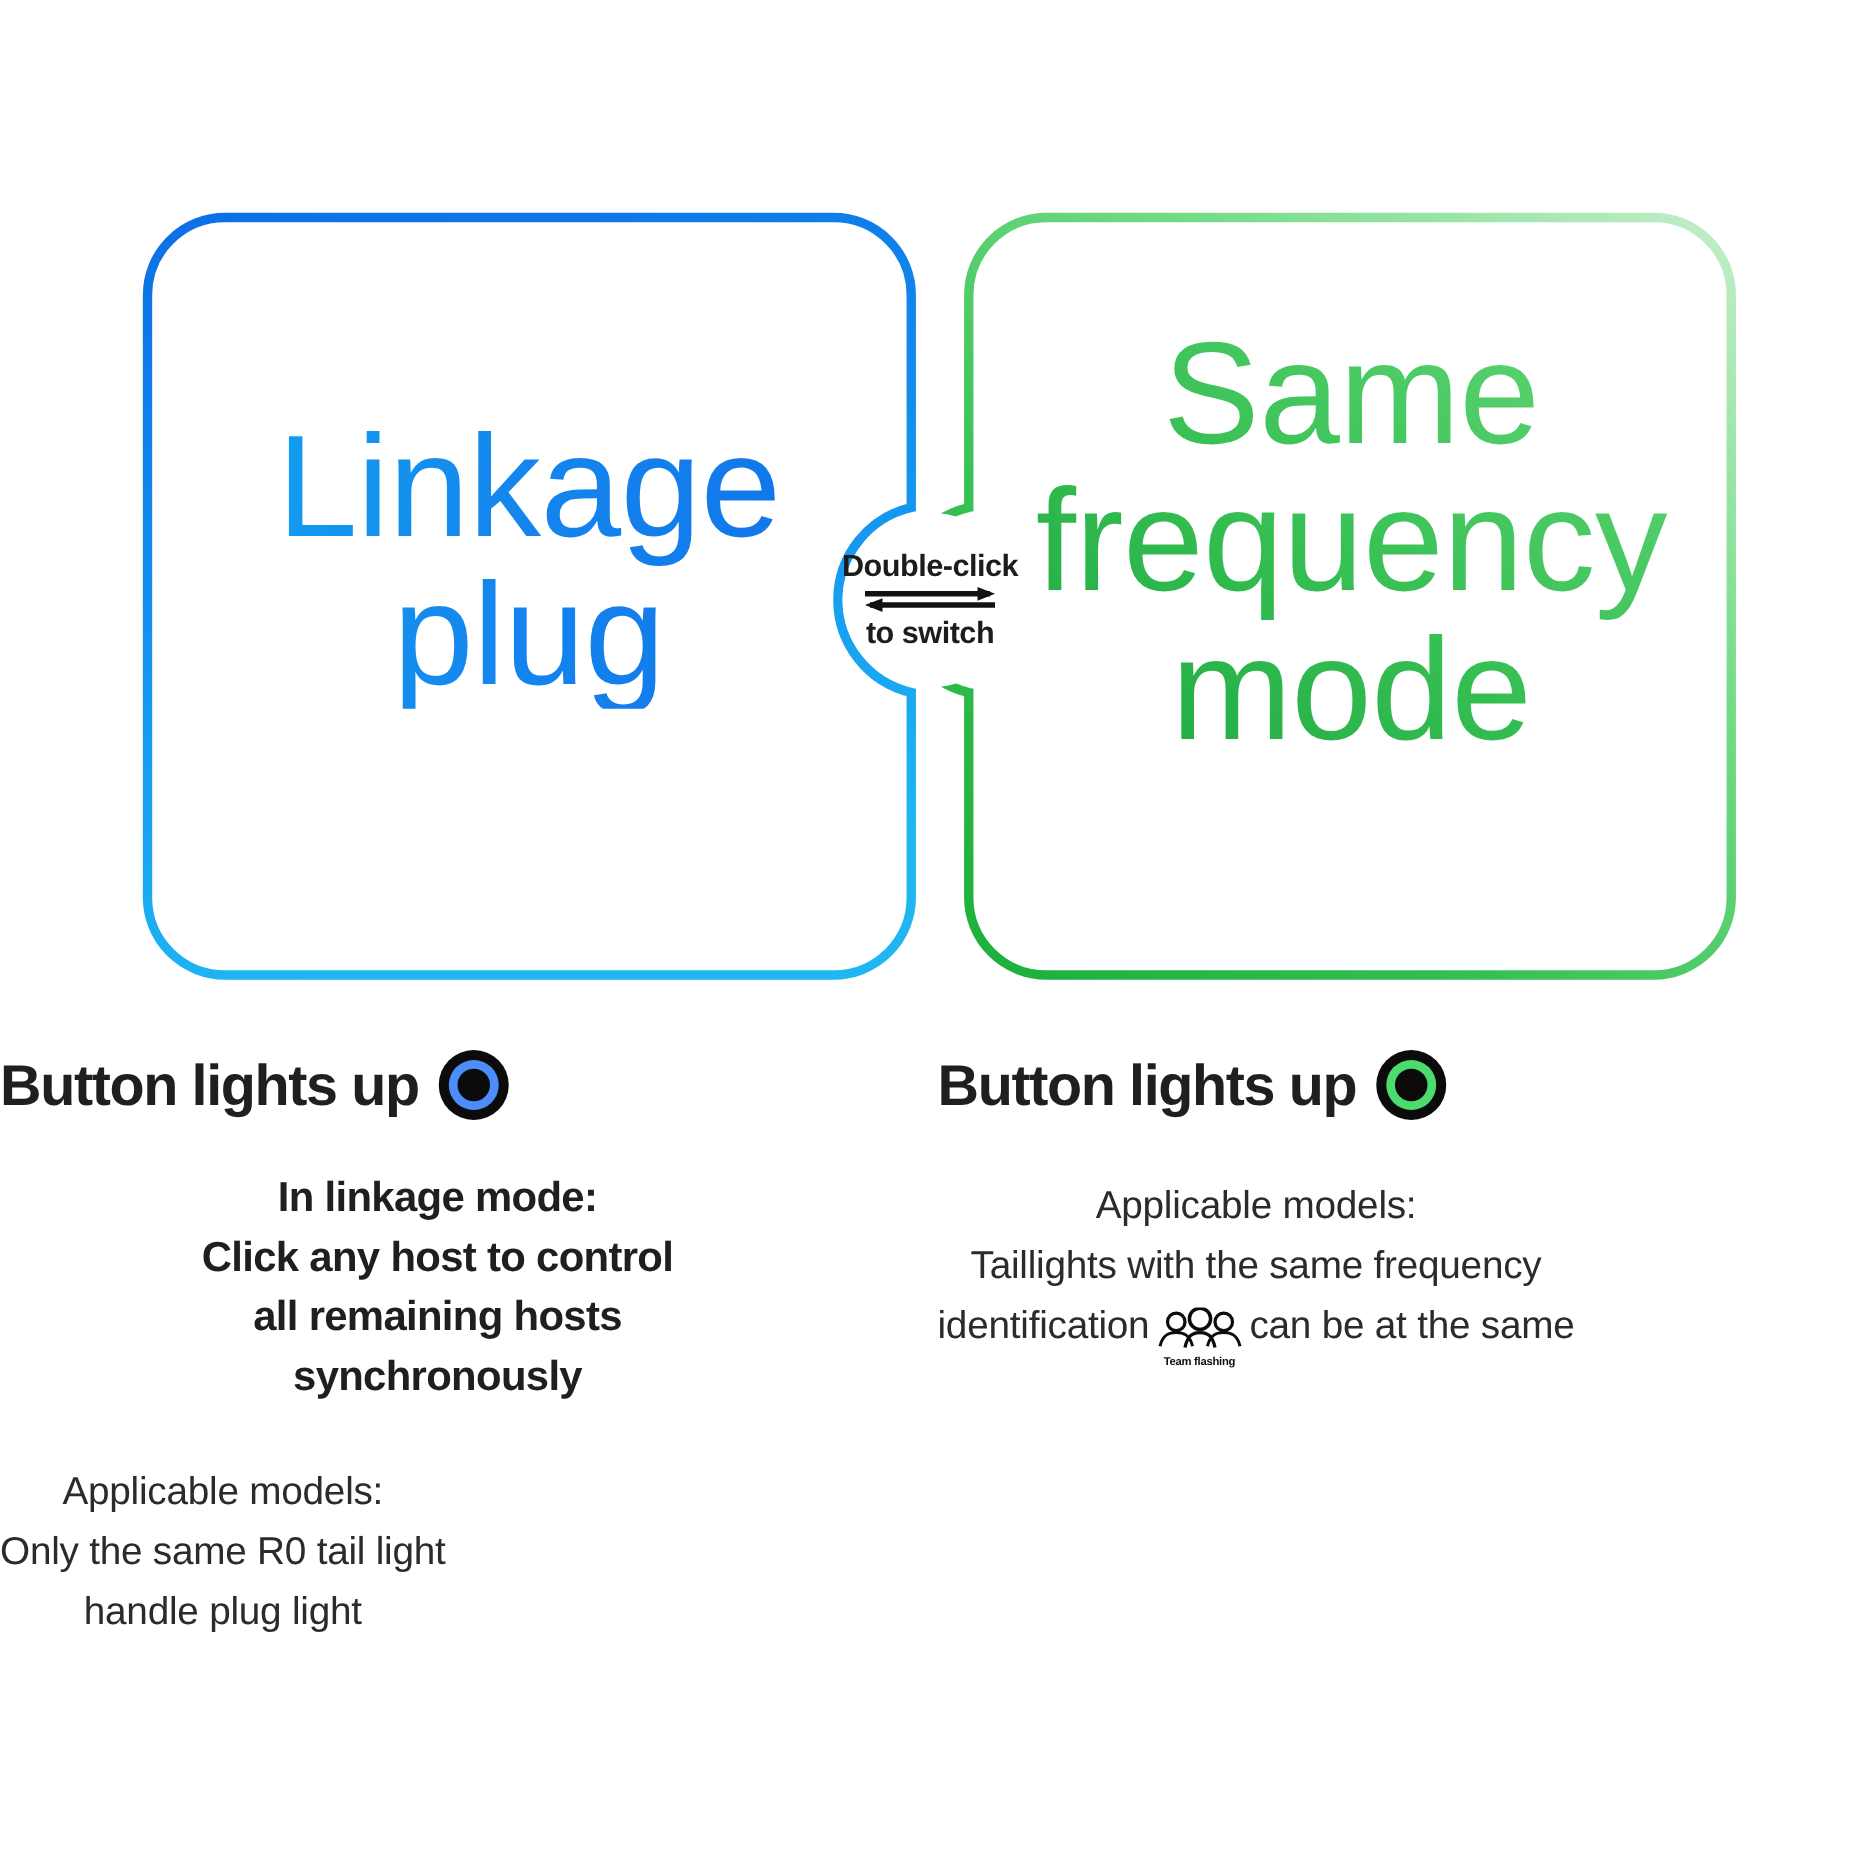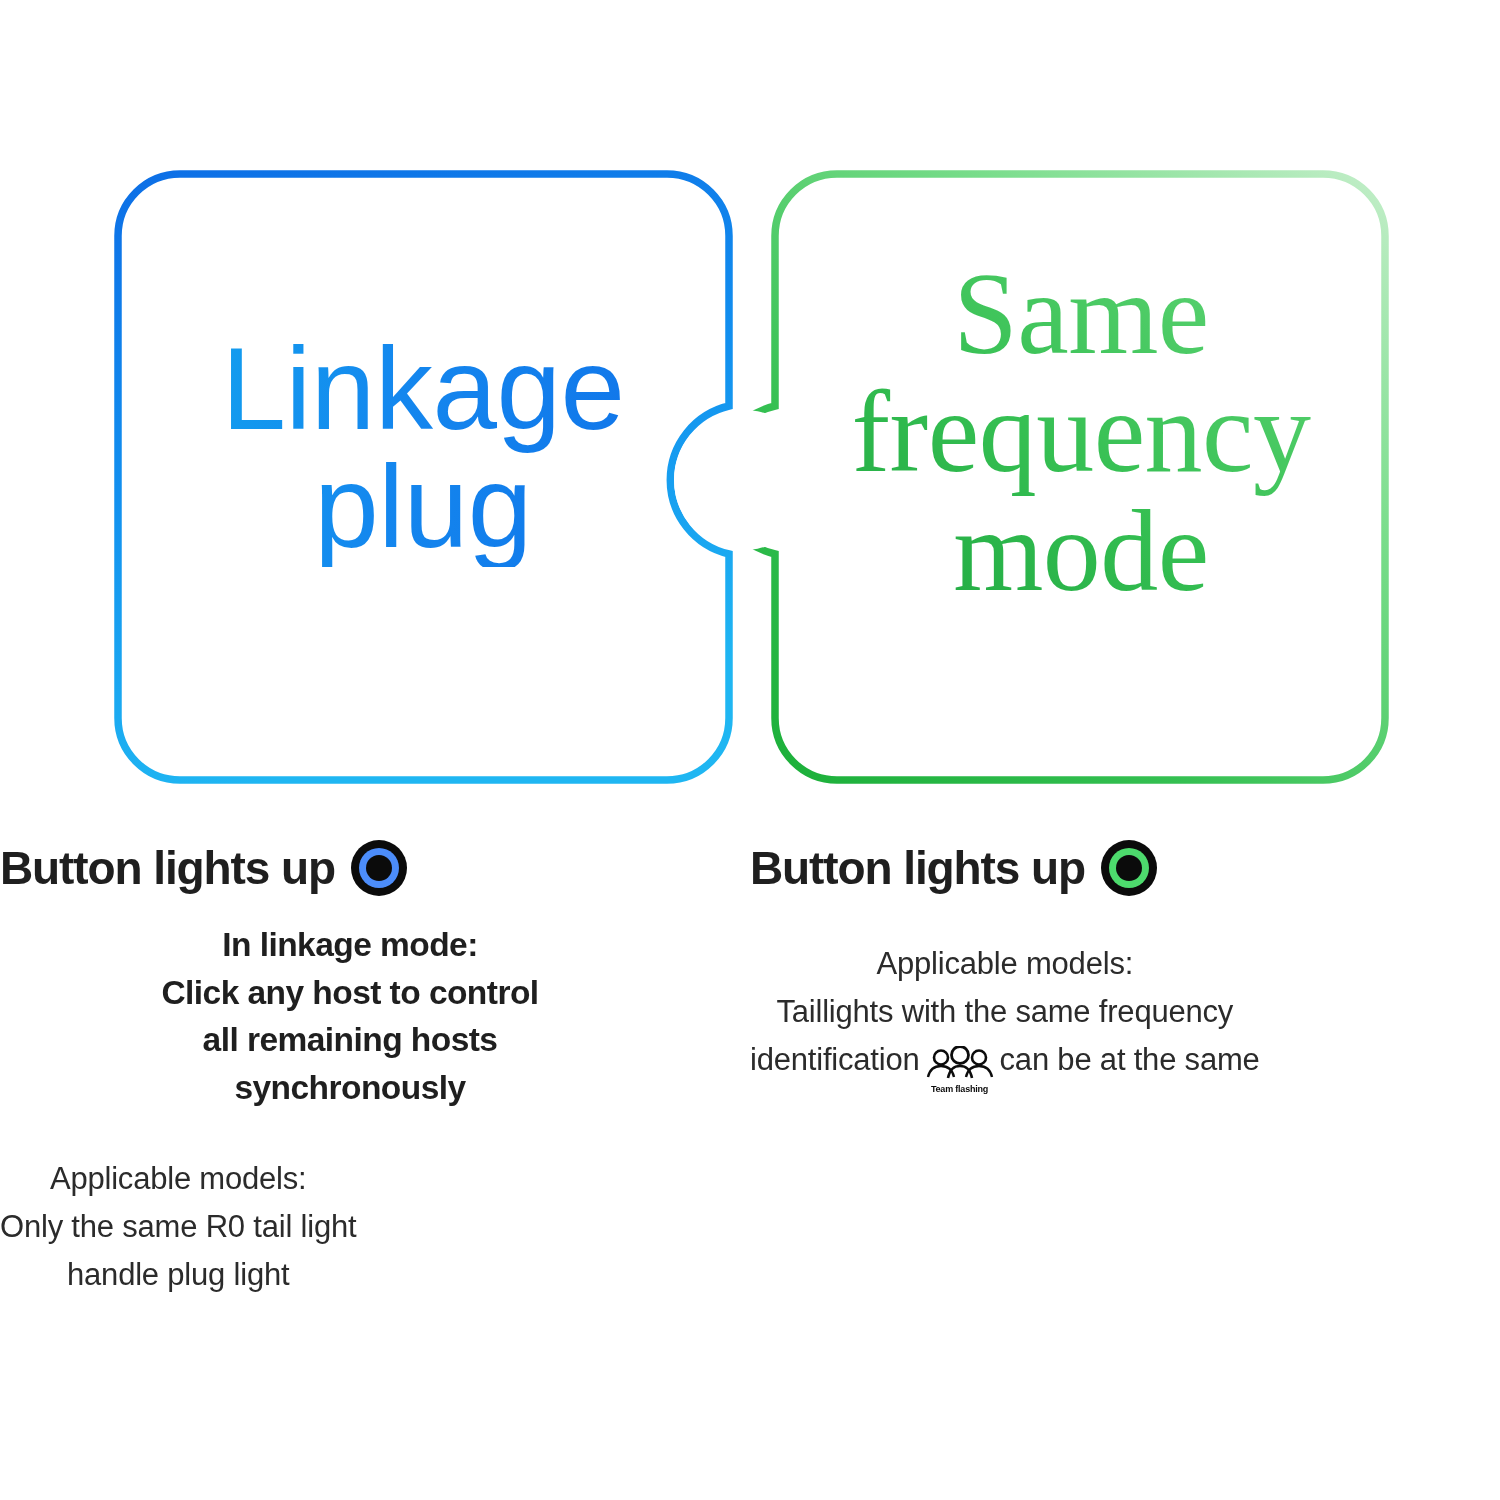--- a/index.html
+++ b/index.html
@@ -49,21 +49,20 @@
     font-size: 116px;
     background-image: linear-gradient(100deg, #12a8ef 0%, #1487ee 45%, #0f6fe8 100%);
   }
 
   #samefreq-title {
     left: 772px;
     top: 255px;
     width: 618px;
     font-size: 116px;
     background-image: linear-gradient(35deg, #1aa33d 0%, #35bf52 45%, #68d97c 100%);
-    font-family: Liberation Serif, serif;
   }
 
   
   #switch-badge {
     position: absolute;
     left: 668px;
     top: 404px;
     width: 152px;
     height: 152px;
     display: flex;
@@ -135,21 +134,21 @@
     width: 26px;
     height: 26px;
     margin: 7px;
     border-radius: 50%;
     background: #0b0b0b;
   }
   .led-blue .ring { background: #4c8dfb; }
   .led-green .ring { background: #4ddb6d; }
 
   .col-bold {
-    margin-top: 25px;
+    margin-top: 39px;
     font-size: 33.5px;
     font-weight: 700;
     color: #1f1f1f;
     text-align: center;
     line-height: 1.42;
     letter-spacing: -0.55px;
     white-space: pre-line;
   }
   .col-light {
     margin-top: 44px;
@@ -233,20 +232,30 @@
     <circle cx="744" cy="480" r="70" fill="#ffffff"></circle>
   </svg>
 
   <div id="linkage-title" class="card-title">Linkage
 plug</div>
 
   <div id="samefreq-title" class="card-title">Same
 frequency
 mode</div>
 
+  <div id="switch-badge">
+    <div class="sb-line">Double-click</div>
+    <svg id="switch-arrow" width="112" height="24" viewBox="0 0 112 24">
+      <line x1="4" y1="7" x2="104" y2="7" stroke="#121212" stroke-width="4.5" stroke-linecap="butt"></line>
+      <polygon points="108,7 94,1.5 94,12.5" fill="#121212"></polygon>
+      <line x1="8" y1="16" x2="108" y2="16" stroke="#121212" stroke-width="4.5" stroke-linecap="butt"></line>
+      <polygon points="4,16 18,10.5 18,21.5" fill="#121212"></polygon>
+    </svg>
+    <div class="sb-line">to switch</div>
+  </div>
 </div>
 
 <div id="lower">
 
   <div class="col" id="left-col">
     <div class="col-head">
       <span class="head-text">Button lights up</span>
       <span class="led led-blue">
         <span class="ring"></span>
       </span>

